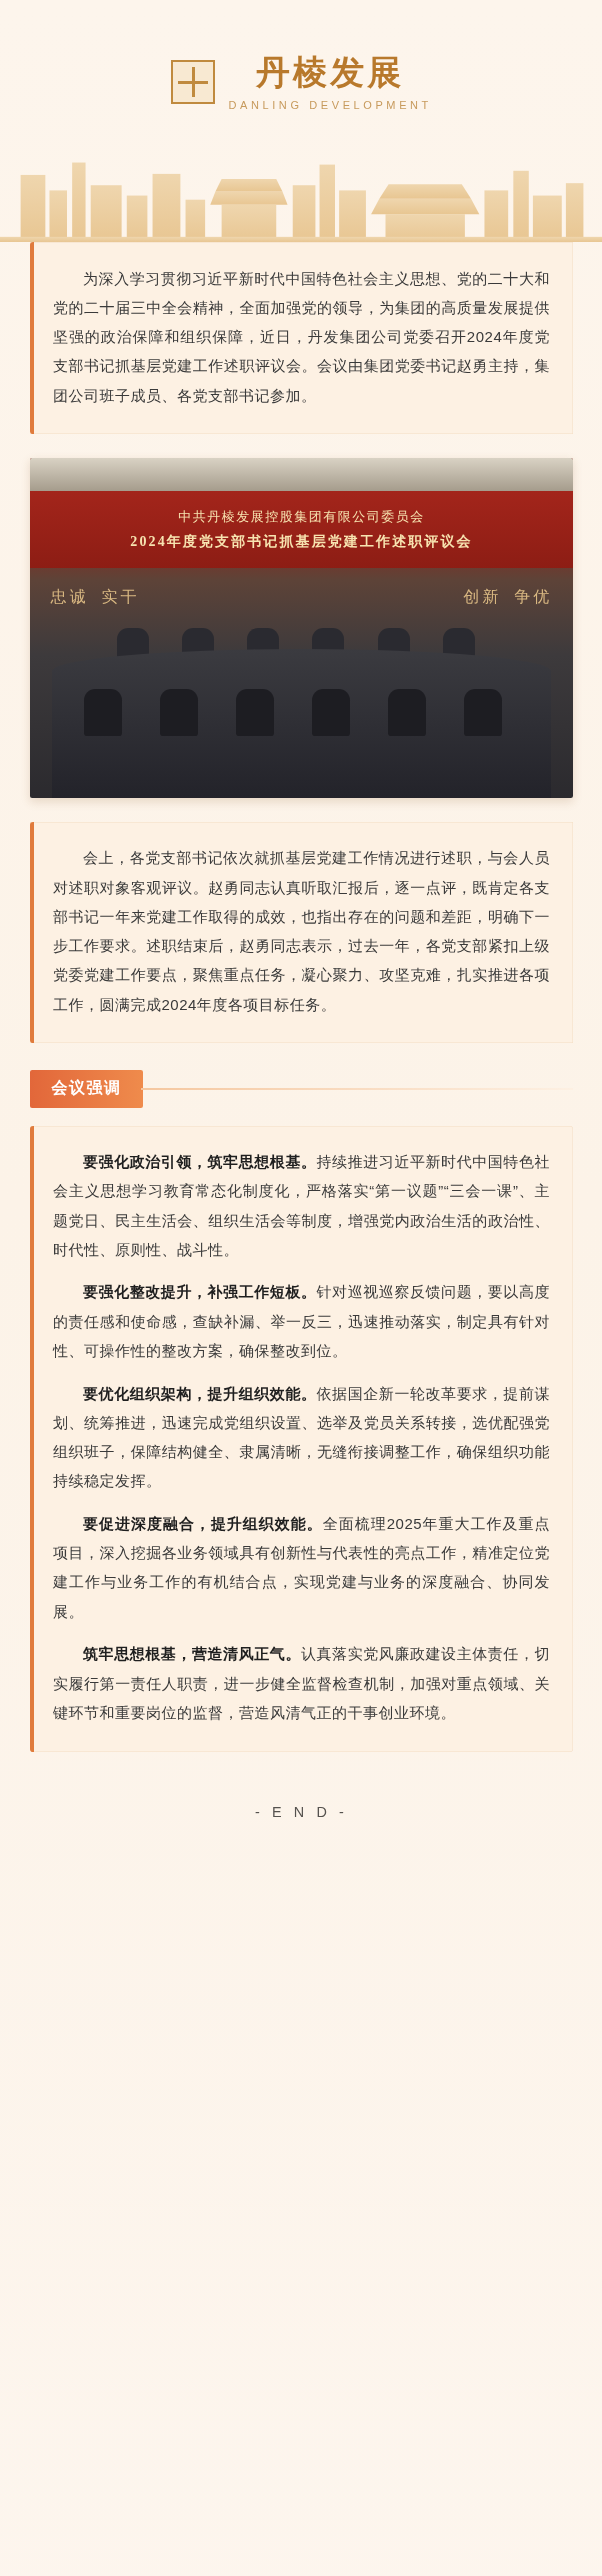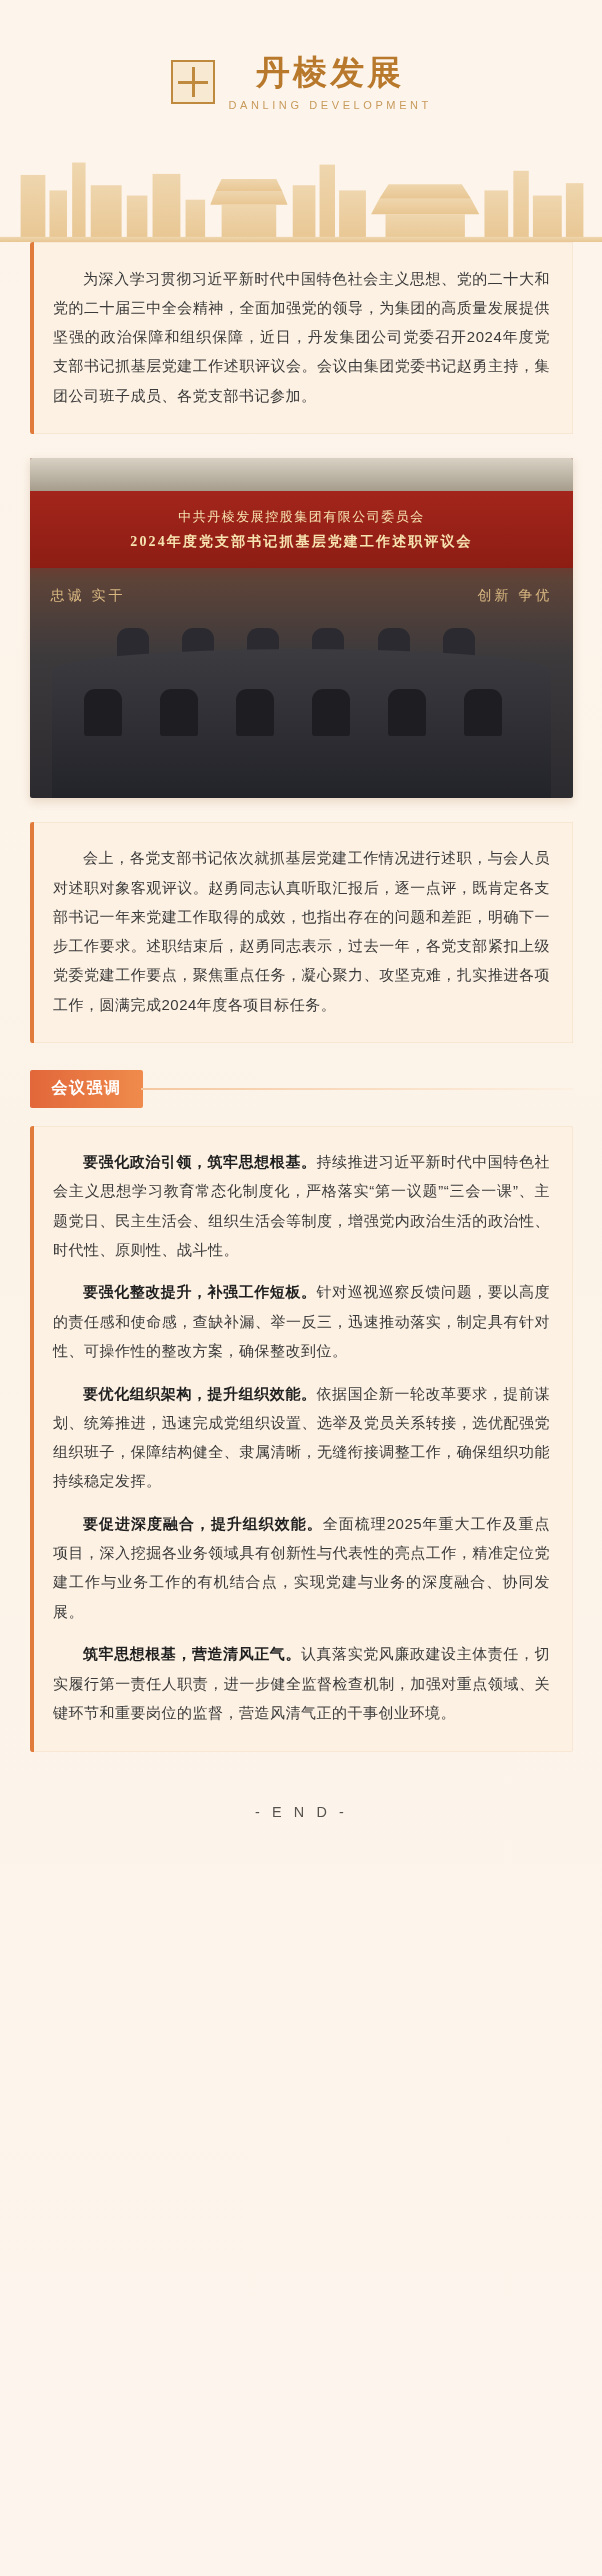--- a/index.html
+++ b/index.html
@@ -173,23 +173,23 @@
     top: 33px;
     width: 62px;
     height: 77px;
     background: #9d2117;
   }
   .photo .wall-left { left: 0; }
   .photo .wall-right { right: 0; }
   .photo .side-text {
     position: absolute;
     top: 129px;
-    font-size: 14px;
+    font-size: 16px;
     color: #d9b882;
-    font-family: Liberation Serif, serif;
+    font-family: Liberation Mono, monospace;
     letter-spacing: 3.1px;
     writing-mode: horizontal-tb;
   }
   .photo .side-left { left: 20.6px; }
   .photo .side-right { right: 20.6px; }
   .photo .table {
     position: absolute;
     left: 4%;
     right: 4%;
     bottom: 0;

